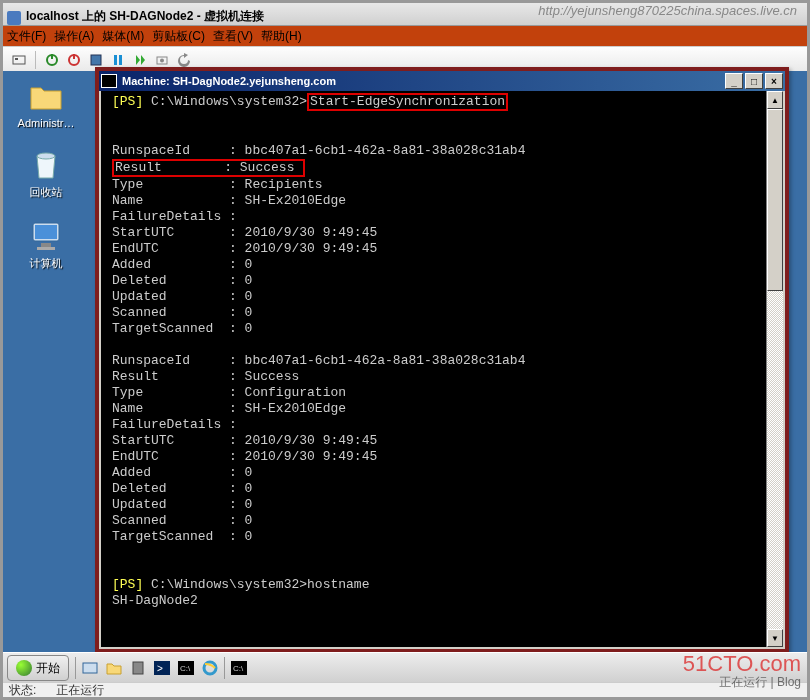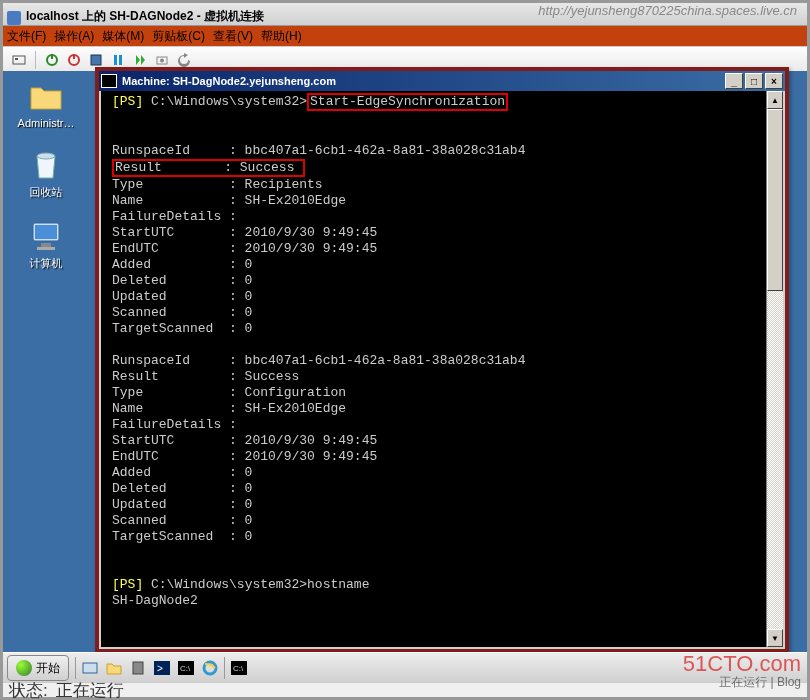--- a/index.html
+++ b/index.html
@@ -31,21 +31,21 @@
 .cmd-scrollbar{position:absolute;right:0;top:0;bottom:0;width:16px;background:#d4d0c8;border-left:1px solid #808080}
 .sb-btn{height:16px;background:#d4d0c8;border:1px solid #fff;border-right-color:#404040;border-bottom-color:#404040;display:flex;align-items:center;justify-content:center;font-size:8px}
 .sb-thumb{height:180px;background:#d4d0c8;border:1px solid #fff;border-right-color:#404040;border-bottom-color:#404040}
 .sb-track{flex:1;background:repeating-conic-gradient(#d4d0c8 0% 25%,#fff 0% 50%) 0 0/2px 2px}
 .guest-taskbar{position:absolute;left:0;right:0;bottom:14px;height:30px;background:linear-gradient(to bottom,#ededed,#cfcfcf);border-top:1px solid #fff;display:flex;align-items:center}
 .start-btn{height:24px;padding:0 8px;margin:0 4px;background:linear-gradient(to bottom,#f0f0f0,#d0d0d0);border:1px solid #888;border-radius:4px;display:flex;align-items:center;gap:4px;font-size:12px}
 .start-orb{width:16px;height:16px;border-radius:50%;background:radial-gradient(circle at 30% 30%,#9f3,#373);display:block}
 .tb-sep{width:1px;height:22px;background:#999;margin:0 2px}
 .tb-icon{width:22px;height:22px;display:flex;align-items:center;justify-content:center;margin:0 1px}
 .tray{margin-left:auto;display:flex;align-items:center;gap:6px;padding:0 6px;font-size:11px;color:#333}
-.vm-statusbar{position:absolute;left:0;right:0;bottom:0;height:14px;background:#f0f0f0;border-top:1px solid #ccc;font-size:17px;display:flex;align-items:center;padding:0 6px;color:#333}
+.vm-statusbar{position:absolute;left:0;right:0;bottom:0;height:14px;background:#f0f0f0;border-top:1px solid #ccc;font-size:12px;display:flex;align-items:center;padding:0 6px;color:#333}
 .watermark-logo{position:absolute;right:6px;bottom:6px;font-size:22px;font-weight:normal;color:rgba(220,60,60,.85);font-family:Arial;z-index:60;text-align:right;line-height:18px}
 .watermark-logo .sub{font-size:12px;color:rgba(80,80,80,.8);display:block}
 </style>
 </head>
 <body>
 
 <div class="outer-frame">
   <div class="watermark-url">http://yejunsheng870225china.spaces.live.cn</div>
 
   <div class="vm-titlebar">
@@ -242,20 +242,20 @@
         <svg width="16" height="14">
           <rect width="16" height="14" fill="#000"></rect>
           <text x="2" y="10" fill="#ccc" font-size="8">C:\</text>
         </svg>
       </div>
 
   </div>
 
   <div class="vm-statusbar">
     <span>状态:</span>
-    <span style="margin-left:8px">正在运行</span>
+    <span style="margin-left:20px">正在运行</span>
   </div>
 
   <div class="watermark-logo">
     <span>51CTO.com</span>
     <span class="sub">正在运行 | Blog</span>
   </div>
 </div>
 
 </body></html>

